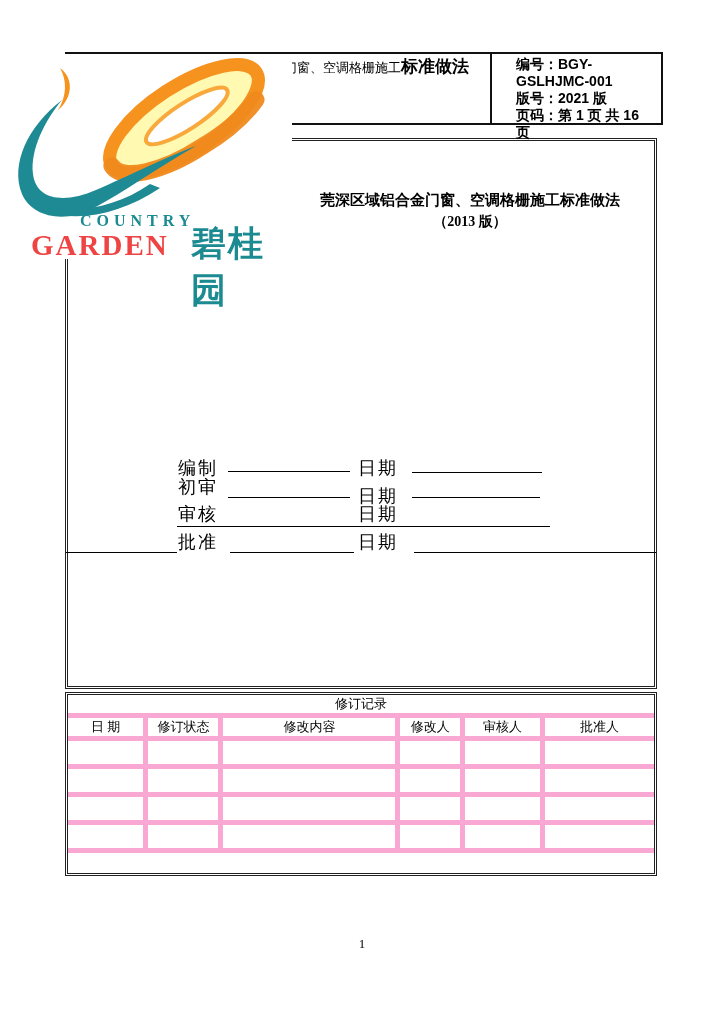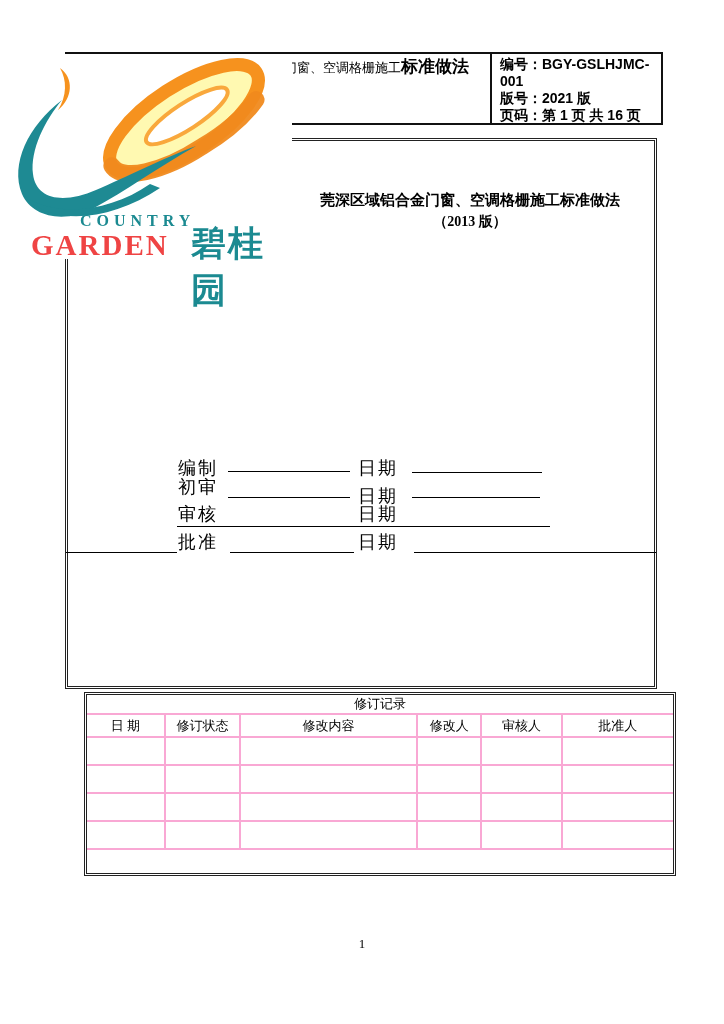--- a/index.html
+++ b/index.html
@@ -6,21 +6,21 @@
   .page{position:relative;width:724px;height:1024px;background:#fff;overflow:hidden;
         font-family:"Liberation Serif",serif;color:#000;}
 
   
   .header-table{position:absolute;left:65px;top:52px;width:598px;height:73px;
     border:2px solid #111;box-sizing:border-box;display:flex;z-index:1;}
   .header-left{width:425px;border-right:2px solid #111;box-sizing:border-box;position:relative;}
   .title-frag{position:absolute;left:217px;top:52px;white-space:nowrap;}
   .t-reg{font-size:13px;font-family:"Liberation Serif",serif;}
   .t-bold{font-size:17px;font-weight:bold;font-family:"Liberation Sans",sans-serif;}
-  .header-right{flex:1;padding:2px 6px 0 8px;font-family:"Liberation Sans",sans-serif;
+  .header-right{flex:1;padding:2px 6px 0 24px;font-family:"Liberation Sans",sans-serif;
     font-weight:bold;font-size:14px;line-height:17px;box-sizing:border-box;}
 
   
   .logo{position:absolute;left:0;top:54px;width:292px;height:205px;background:#fff;z-index:5;}
   .logo svg{position:absolute;left:0;top:0;}
   .logo-country{position:absolute;left:80px;top:158px;font-size:16px;font-weight:bold;
     letter-spacing:5px;color:#1b8a91;font-family:"Liberation Serif",serif;}
   .logo-garden{position:absolute;left:31px;top:175px;font-size:29px;font-weight:bold;
     letter-spacing:2px;color:#ef4444;font-family:"Liberation Serif",serif;}
   .logo-cn{position:absolute;left:191px;top:166px;font-size:35px;font-weight:bold;
@@ -35,24 +35,24 @@
     font-size:15px;font-weight:bold;z-index:2;}
   .cover-sub{position:absolute;left:280px;top:213px;width:380px;text-align:center;
     font-size:14px;font-weight:bold;z-index:2;}
 
   
   .sig{position:absolute;font-size:18px;letter-spacing:2px;z-index:2;white-space:nowrap;}
   .ln{position:absolute;height:1px;background:#000;z-index:2;}
 
   
   .rev-wrap{position:absolute;left:65px;top:692px;width:592px;height:184px;
-    border:3px double #222;box-sizing:border-box;z-index:2;background:#fff;margin-left:19px;}
+    border:3px double #222;box-sizing:border-box;z-index:2;background:#fff;}
   table.rev{width:100%;height:100%;border-collapse:collapse;table-layout:fixed;
     font-size:13px;font-family:"Liberation Serif",serif;}
-  table.rev td,table.rev th{border:2px solid #f9a8d4;text-align:center;padding:0;
+  table.rev td,table.rev th{border:5px solid #f9a8d4;text-align:center;padding:0;
     font-weight:normal;overflow:hidden;}
   table.rev tr>*:first-child{border-left:none;}
   table.rev tr>*:last-child{border-right:none;}
   table.rev tr:first-child>*{border-top:none;}
   table.rev tr:last-child>*{border-bottom:none;}
   tr.r-title{height:18px;}
   tr.r-head{height:23px;}
   tr.r-body{height:28px;}
 
   .page-num{position:absolute;left:0;top:936px;width:724px;text-align:center;

